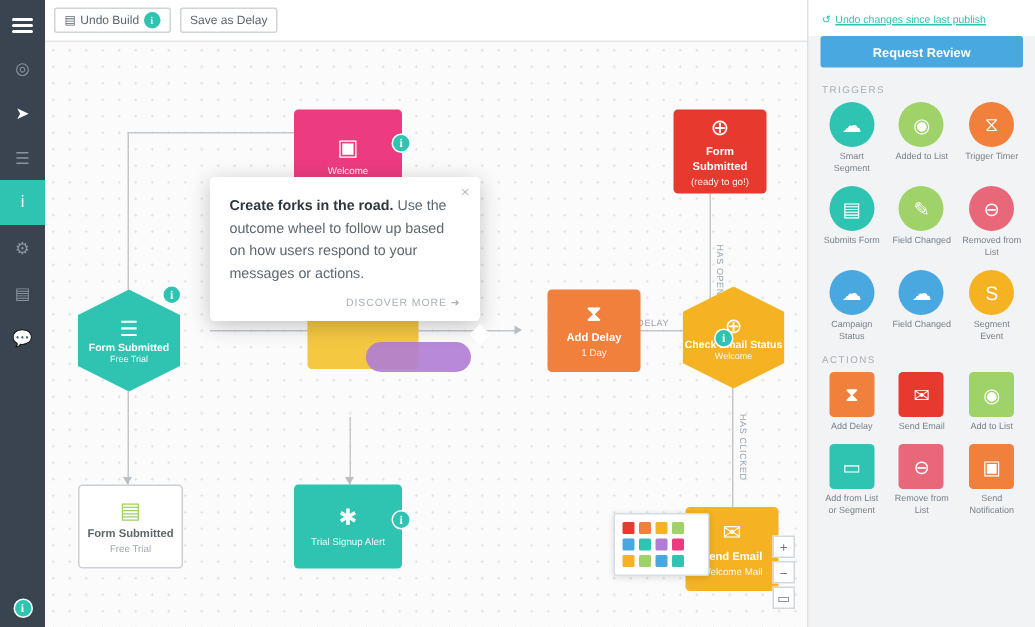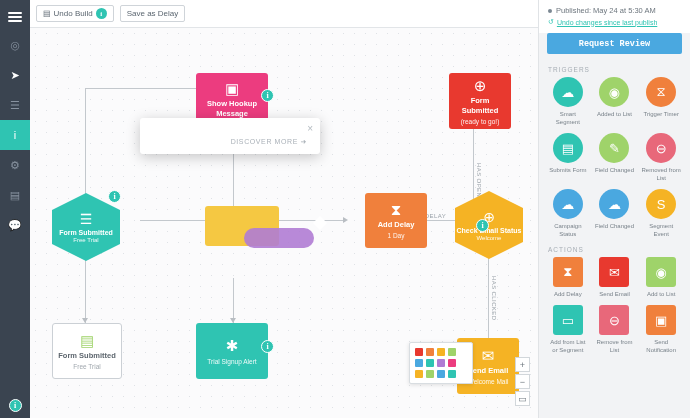--- a/index.html
+++ b/index.html
@@ -143,21 +143,21 @@
   .panel-head {
     height:28px; background:#2fc4b2; color:#fff; display:flex; align-items:center;
     padding:0 8px; font-size:9.5px; font-weight:bold; justify-content:space-between;
   }
   .panel-status { padding:6px 9px 7px 9px; font-size:7.5px; color:#6d767e; background:#fff; }
   .panel-status .row1 { display:flex; align-items:center; gap:4px; }
   .dot { width:4px;height:4px;border-radius:50%;background:#7b8893; display:inline-block;}
   .undo { color:#2fc4b2; margin-top:3px; display:flex; align-items:center; gap:3px; font-size:7px;}
   .review-btn {
     margin:0 8px 8px 8px; height:21px; background:#4aa8e0; color:#fff; border-radius:2px;
-    display:flex; align-items:center; justify-content:center; font-size:8.5px; font-weight:bold;font-family:Liberation Mono, monospace;
+    display:flex; align-items:center; justify-content:center; font-size:8.5px; font-weight:bold;
   }
   .sect-title { font-size:6.5px; color:#a7aeb5; letter-spacing:1px; padding:4px 9px 4px 9px; }
   .tiles { display:grid; grid-template-columns:repeat(3,1fr); gap:7px; padding:0 9px; }
   .tile { text-align:center; }
   .tile .circ {
     width:30px;height:30px;border-radius:50%; margin:0 auto 3px auto;
     display:flex;align-items:center;justify-content:center; color:#fff; font-size:13px;
   }
   .tile .lbl { font-size:6px; color:#79828a; line-height:8px; }
   .tiles.sq .circ { border-radius:3px; width:30px; height:30px; }
@@ -240,21 +240,20 @@
     <div class="edge v" style="left:458px; top:230px; height:80px;"></div>
     <div class="elabel vert" style="left:461px; top:248px;">HAS CLICKED</div>
 
     <div class="edge v" style="left:55px; top:225px; height:70px;"></div>
     <div class="arrow down" style="left:51.5px; top:290px;"></div>
     <div class="edge v" style="left:203px; top:250px; height:45px;"></div>
     <div class="arrow down" style="left:199.5px; top:290px;"></div>
 
     <div class="node" style="left:166px; top:45px; width:72px; height:62px; background:#ec3c7f;">
       <div class="gl">▣</div>
-      <div class="ttl">Show Hookup Message</div>
       <div class="sub">Welcome</div>
       <span class="badge-i" style="right:-6px; top:16px;">i</span>
     </div>
 
     <div class="node" style="left:419px; top:45px; width:62px; height:56px; background:#e8392f;">
       <div class="gl">⊕</div>
       <div class="ttl">Form Submitted</div>
       <div class="sub">(ready to go!)</div>
     </div>
 
@@ -321,34 +320,31 @@
     </div>
 
     <div class="zoomctl">
       <div>+</div>
       <div>−</div>
       <div>▭</div>
     </div>
 
     <div class="popover" style="left:110px; top:90px; width:180px;">
       <span class="pop-x">×</span>
+      <p><b>Create forks in the road.</b> <span>Use the outcome wheel to follow up based on how users respond to your messages or actions.</span></p>
       <div class="pop-cta">
         <span>DISCOVER MORE</span> <span>➜</span>
       </div>
       <div class="pop-tail" style="right:-5px; top:100px;"></div>
     </div>
 
   </div>
 
   <div class="panel">
     <div class="panel-status">
-      <div class="row1">
-        <span class="dot"></span>
-        <span>Published: May 24 at 5:30 AM</span>
-      </div>
       <div class="undo">
         <span>↺</span>
         <span style="text-decoration:underline;">Undo changes since last publish</span>
       </div>
     </div>
     <div class="review-btn">Request Review</div>
 
     <div class="sect-title">TRIGGERS</div>
     <div class="tiles">
       <div class="tile">

